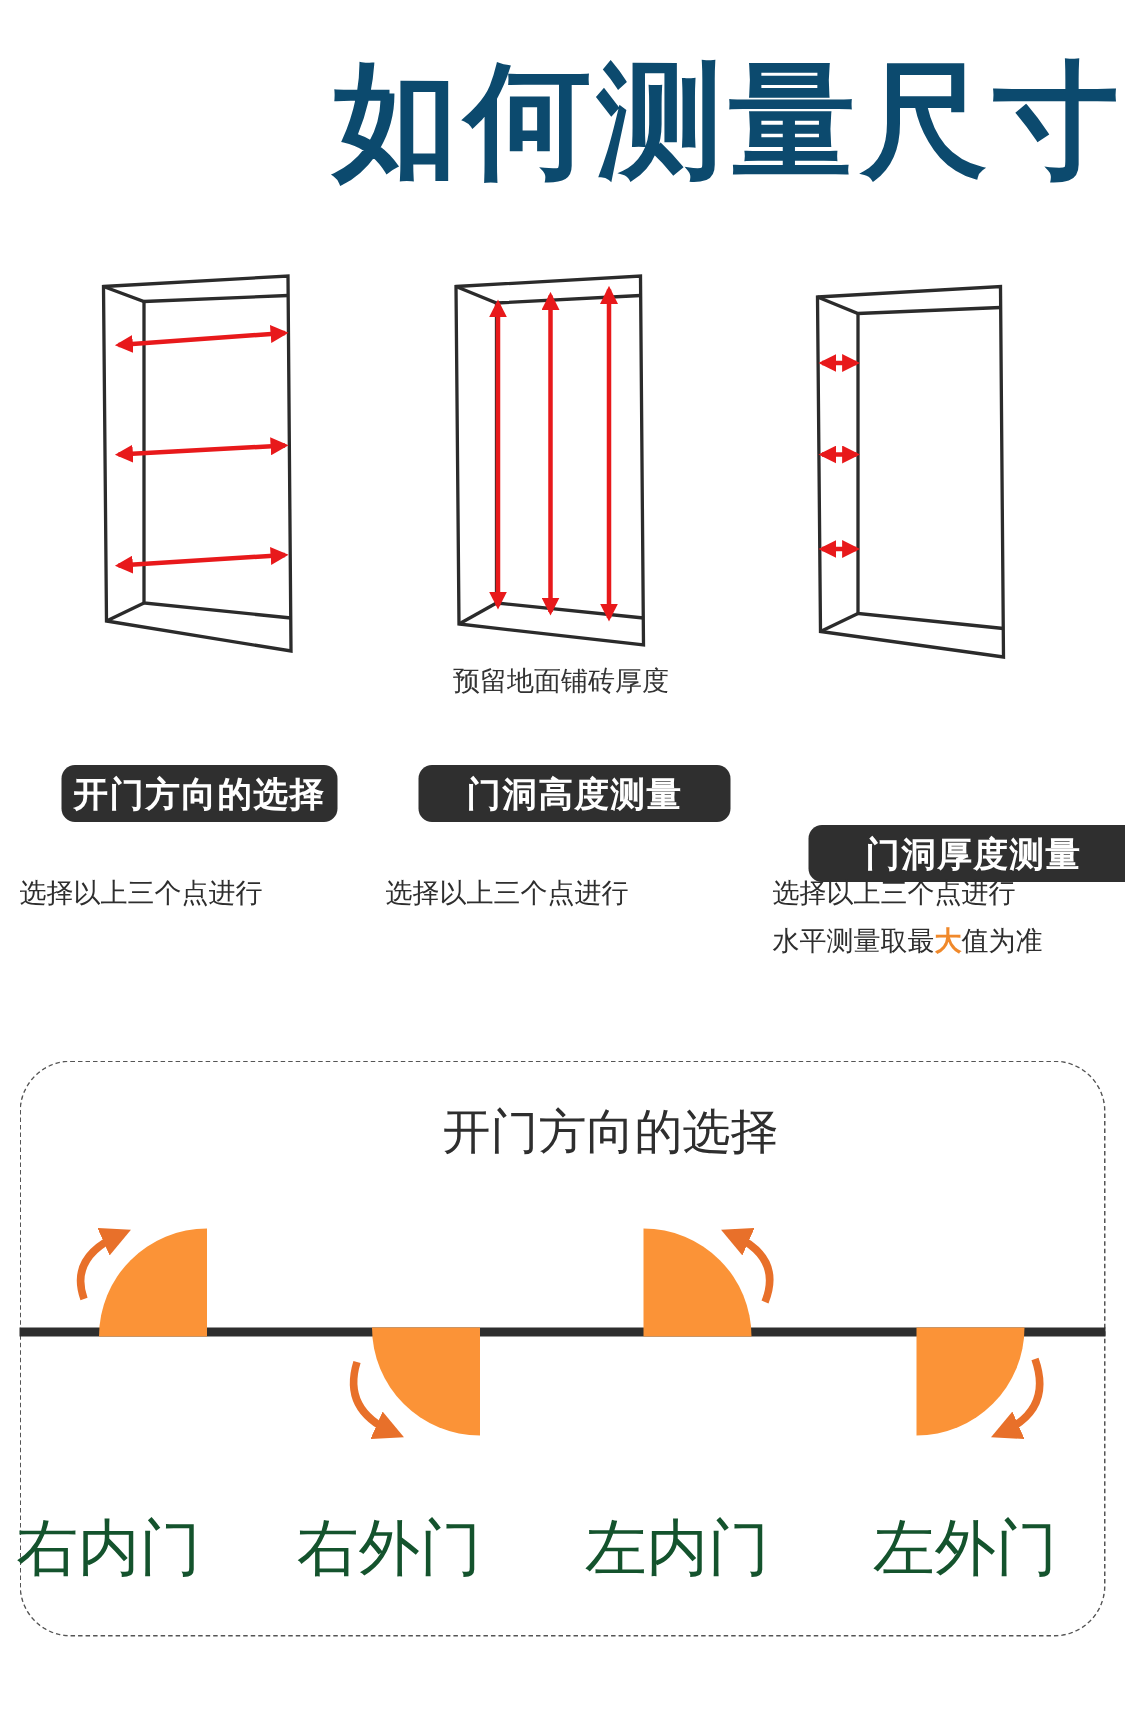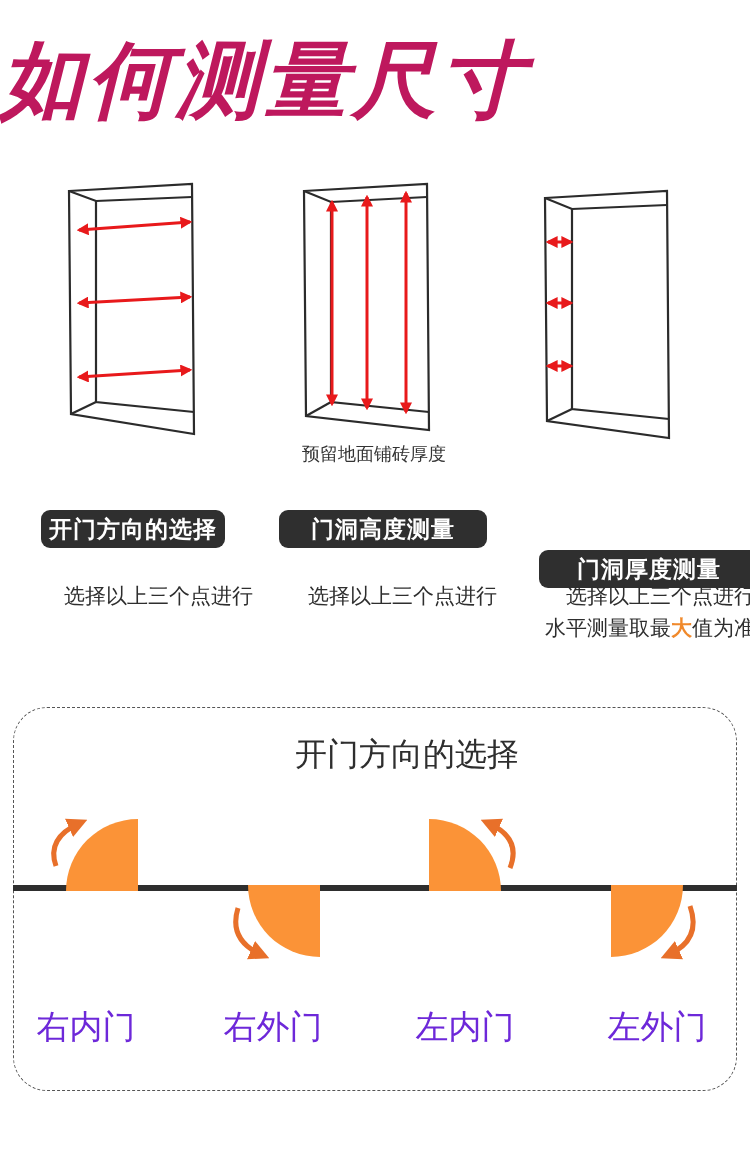--- a/index.html
+++ b/index.html
@@ -1,31 +1,31 @@
 <!DOCTYPE html>
 <html><head>
 <meta charset="utf-8">
 <style>
   html, body { margin: 0; padding: 0; background: #ffffff; }
   body { width: 750px; height: 1150px; position: relative; overflow: hidden;
          font-family: "DejaVu Sans", "Liberation Sans", sans-serif; color: #333333; }
   .abs { position: absolute; }
-  .title { left: 0; top: 30px; width: 750px; text-align: left; font-size: 84px;
-           font-weight: bold; color: #be185d; letter-spacing: 4px; line-height: 100px; font-style: italic; }
+  .title { left: 0; top: 30px; width: 750px; text-align: right; font-size: 84px;
+           font-weight: bold; color: #0c4a6e; letter-spacing: 4px; line-height: 100px; }
   svg.diagram { position: absolute; left: 0; top: 0; }
   .caption-floor { left: 274px; top: 442px; width: 200px; text-align: center; font-size: 18px; color: #333; }
   .pill { height: 38px; border-radius: 9px; background: #2f2f2f; color: #ffffff;
           font-size: 23px; font-weight: bold; display: flex; align-items: center;
           justify-content: center; letter-spacing: 1px; }
-  .desc { text-align: right; font-size: 21px; line-height: 32px; color: #2e2e2e; }
+  .desc { text-align: left; font-size: 18px; line-height: 32px; color: #2e2e2e; }
   .desc .hl { color: #f0892b; font-weight: bold; }
   .card { left: 13px; top: 707px; width: 724px; height: 384px; border: 1.5px dashed #555;
           border-radius: 34px; box-sizing: border-box; }
   .card-title { left: 0; top: 733px; width: 750px; text-align: center; font-size: 32px; color: #2e2e2e; margin-left: 32px; }
-  .door-label { top: 1005px; width: 150px; text-align: center; font-size: 33px; color: #6d28d9; }
+  .door-label { top: 1005px; width: 150px; font-size: 41px; color: #14532d; }
 </style>
 </head>
 <body>
 
 <div class="abs title">如何测量尺寸</div>
 
 <svg class="diagram" width="750" height="460" viewBox="0 0 750 460">
   <defs>
     <marker id="ah" viewBox="0 0 10 10" refX="8" refY="5" markerWidth="4" markerHeight="4" orient="auto-start-reverse">
       <path d="M0,0 L10,5 L0,10 z" fill="#e8191b"></path>

